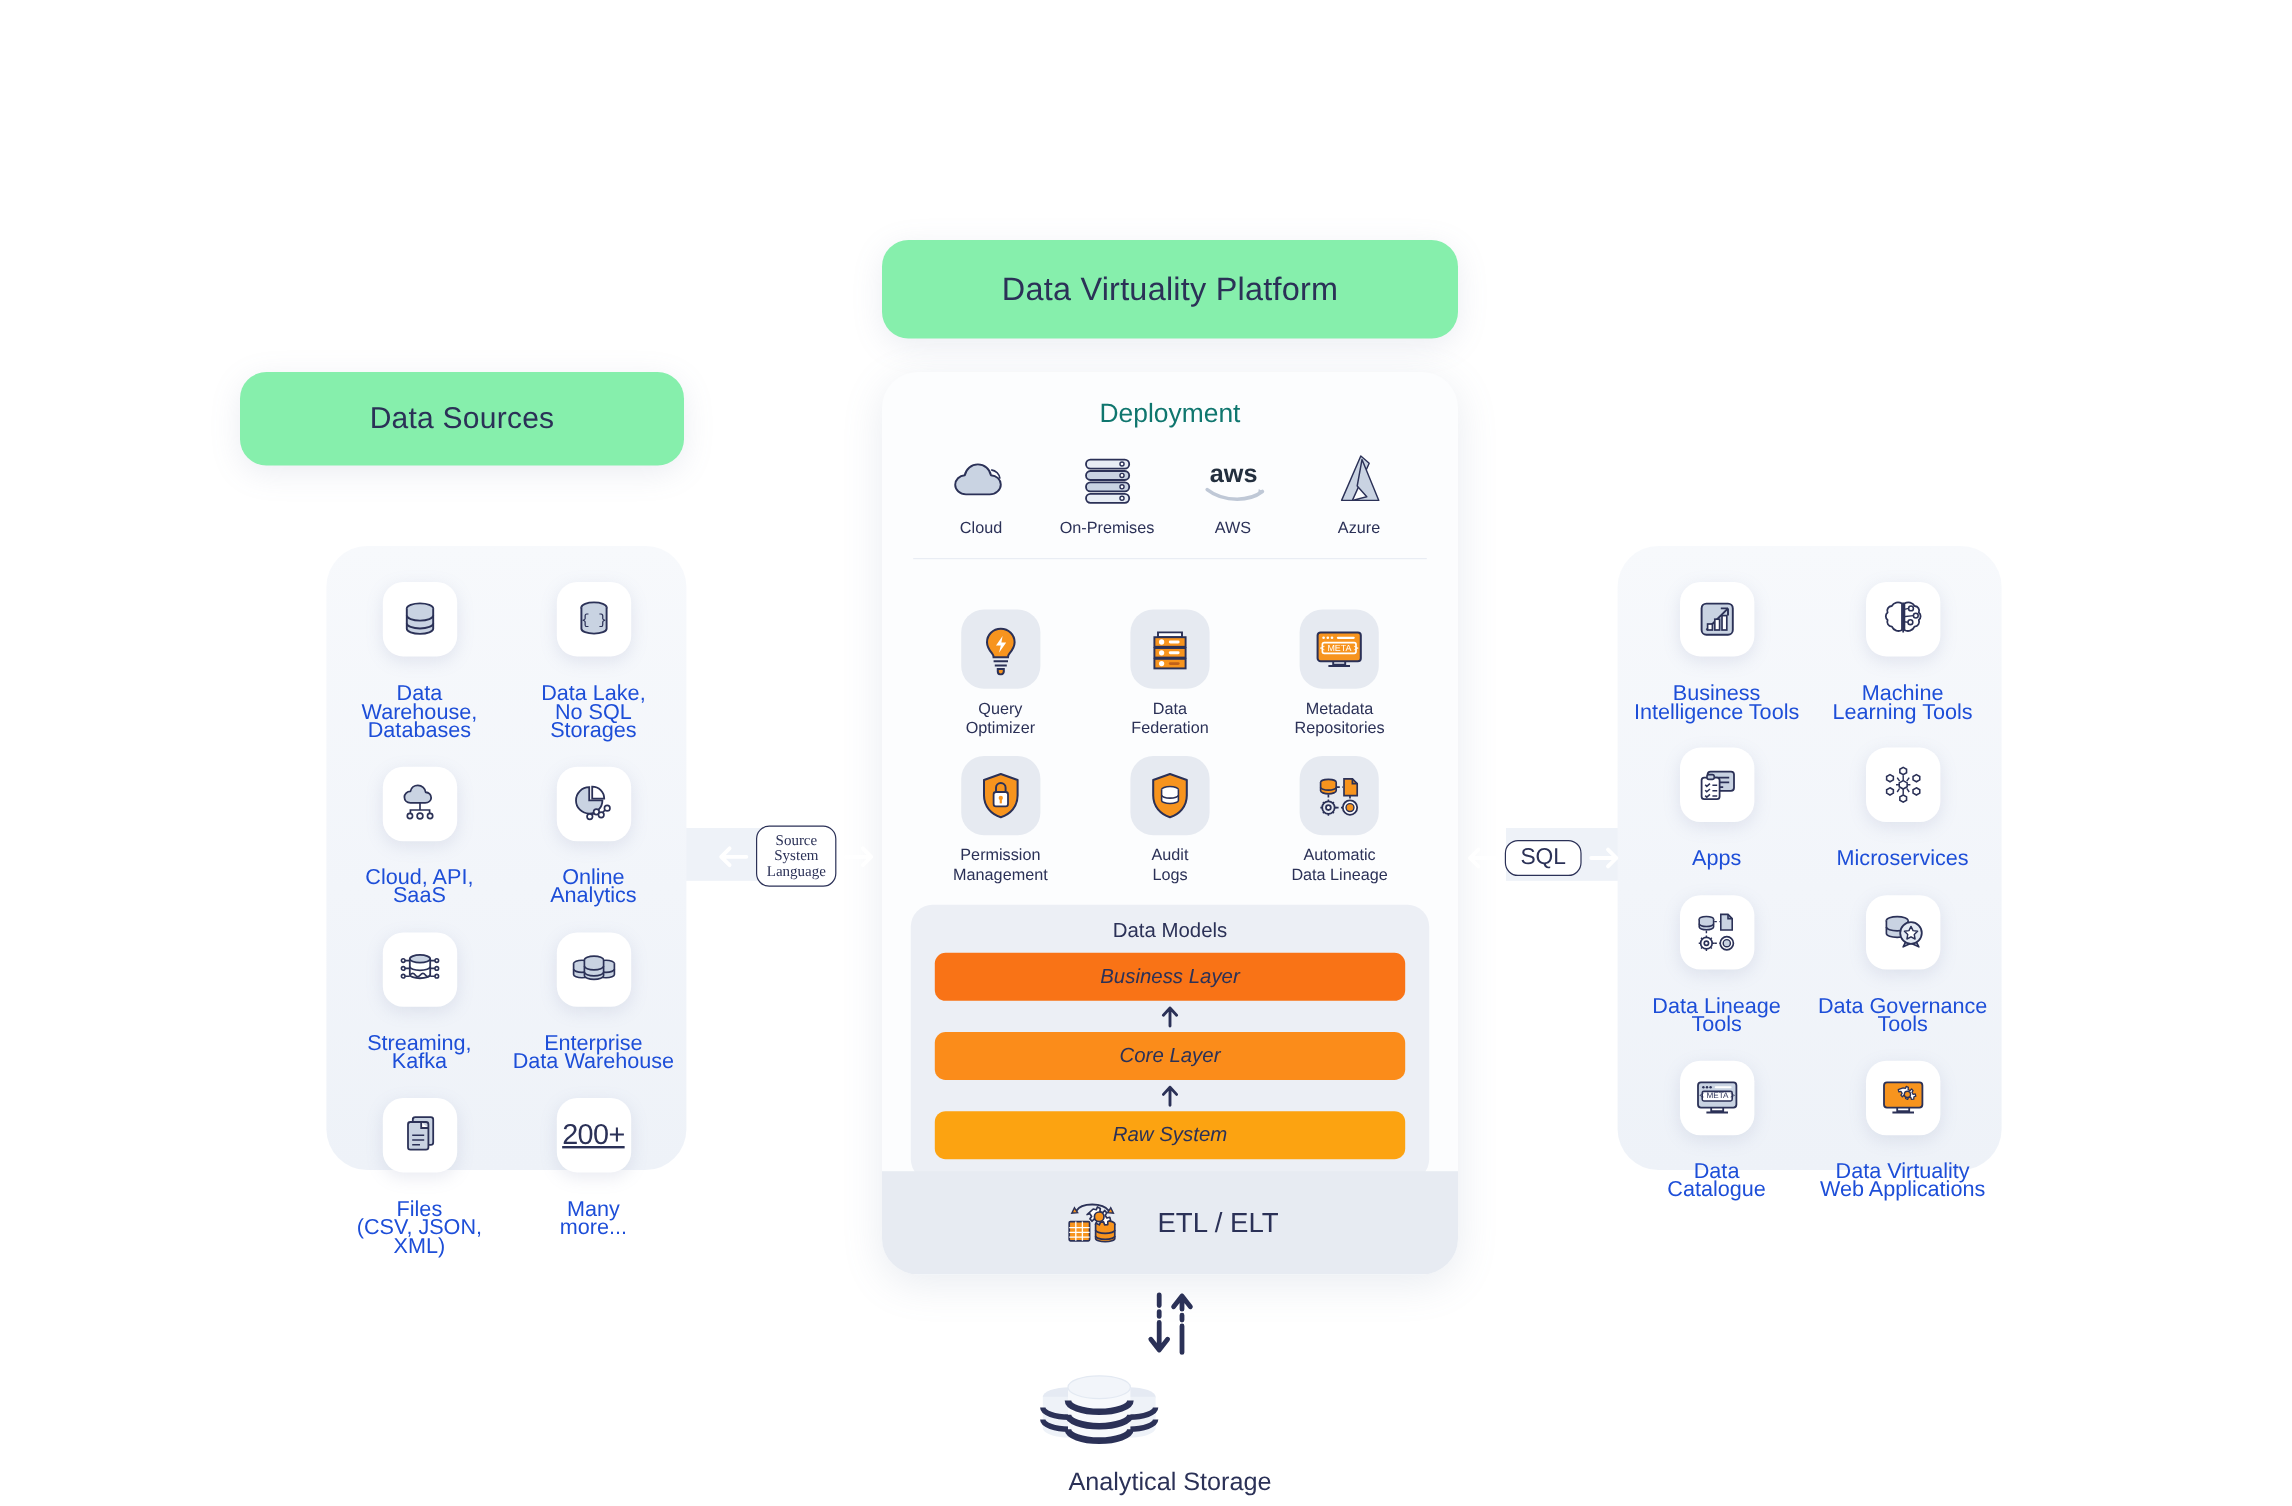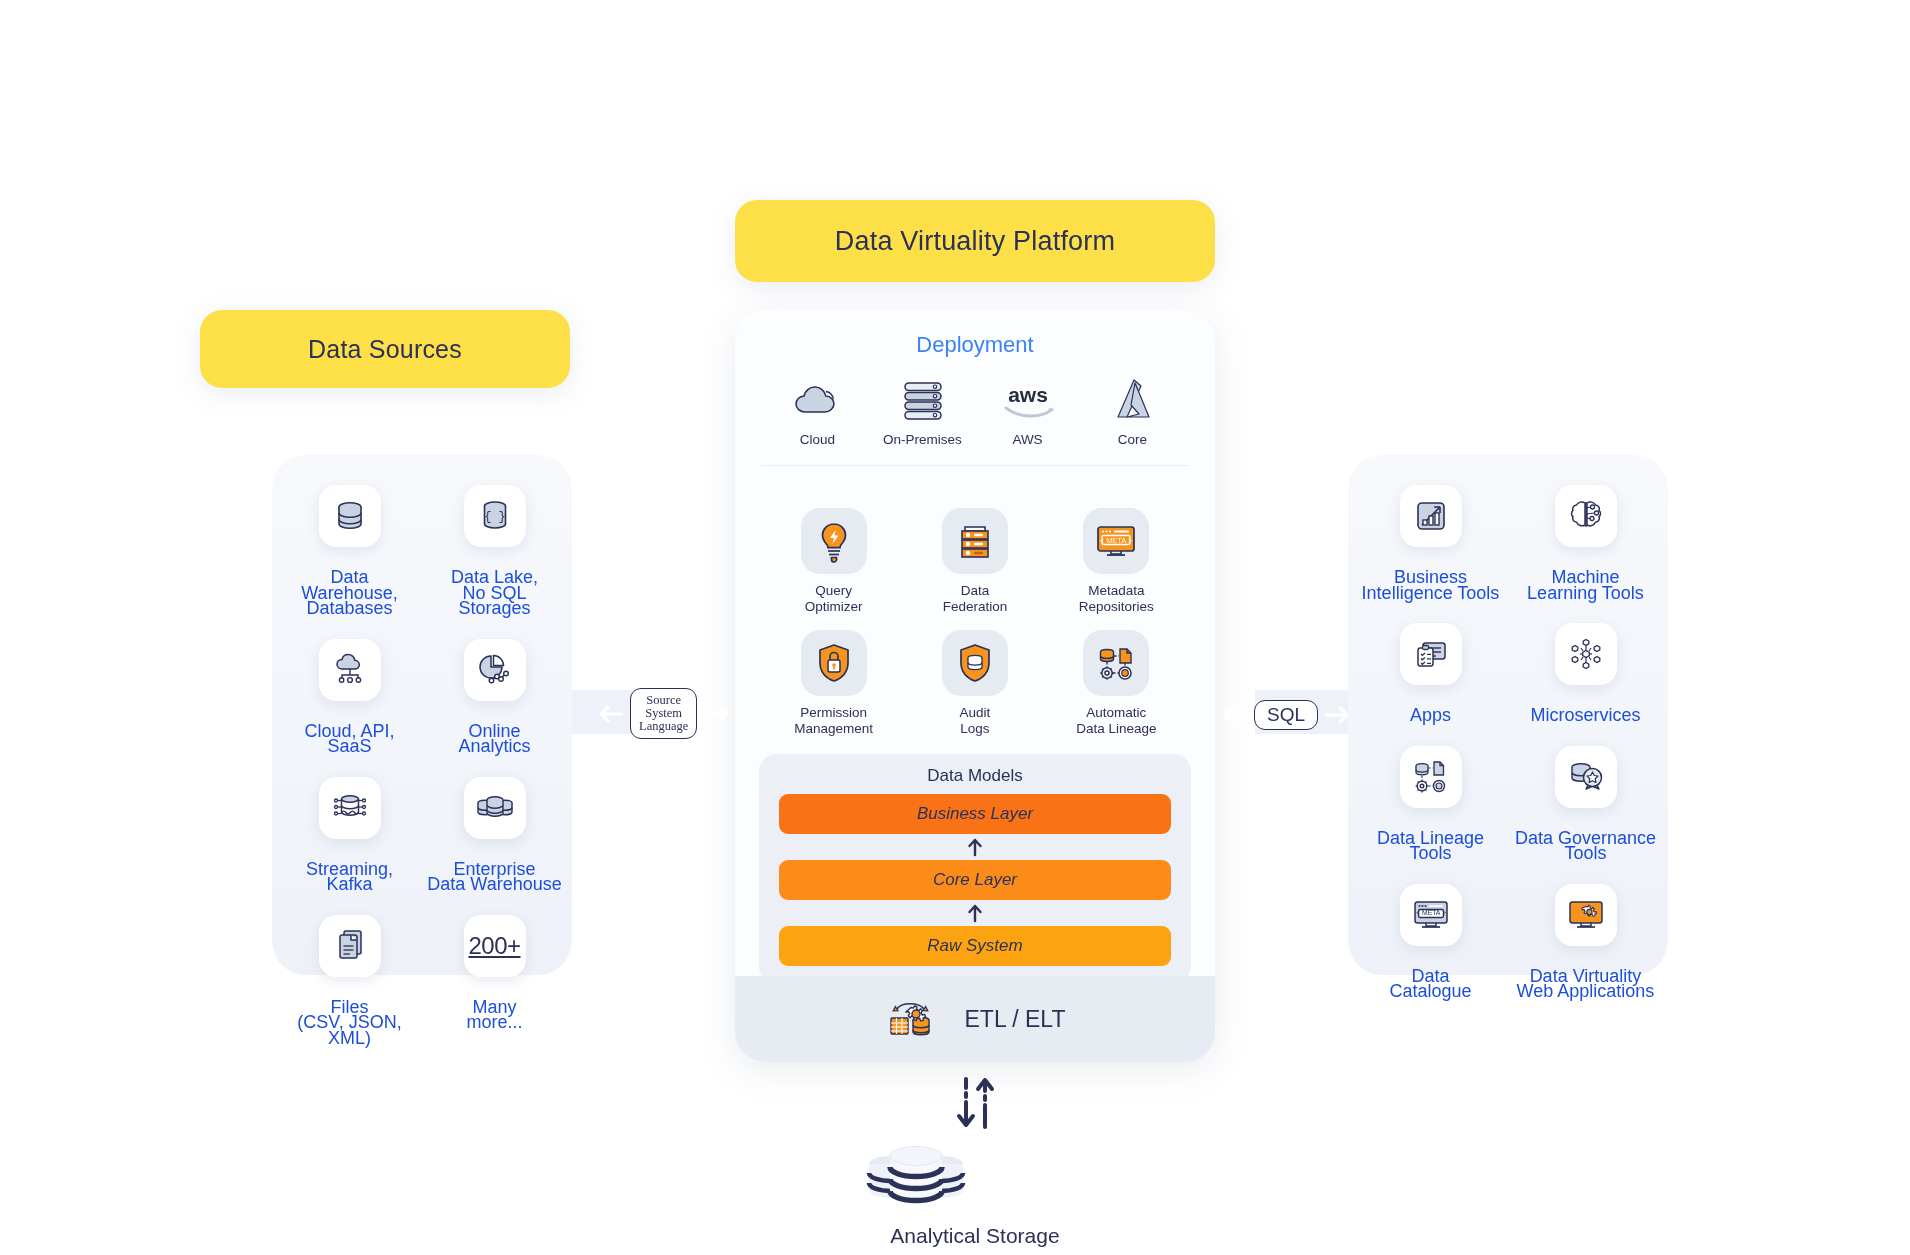--- a/index.html
+++ b/index.html
@@ -9,21 +9,21 @@
     font-family: "Liberation Sans", sans-serif;
     color: #2b3157;
     overflow: hidden;
     position: relative;
   }
   .stage { position: absolute; inset: 0; }
 
   
   .hdr-card {
     position: absolute;
-    background: #fde047;
+    background: #86efac;
     border-radius: 22px;
     box-shadow: 0 6px 26px rgba(120,135,170,0.15);
     display: flex; align-items: center; justify-content: center;
     font-size: 25px; color: #2b3157; letter-spacing: .2px;
   }
 
   .side-panel {
     position: absolute;
     background: linear-gradient(180deg,#f7f9fc 0%, #f2f5fa 55%, #eef2f8 100%);
     border-radius: 34px;
@@ -62,21 +62,21 @@
     position: absolute; left: 735px; top: 200px; width: 480px; height: 82px;
   }
   .plat-body {
     position: absolute; left: 735px; top: 310px; width: 480px; height: 752px;
     background: #fcfdfe;
     border-radius: 30px;
     box-shadow: 0 8px 34px rgba(120,135,170,.16);
     overflow: hidden;
   }
   .deploy-wrap { padding: 22px 0 16px; }
-  .sec-title { text-align:center; font-size: 22px; color:#3b82f6; }
+  .sec-title { text-align:center; font-size: 22px; color:#0f766e; }
   .deploy-row {
     display:flex; justify-content:space-around; align-items:flex-end;
     padding: 18px 30px 0;
   }
   .dep { display:flex; flex-direction:column; align-items:center; width:92px;}
   .dep .glyph { height:46px; display:flex; align-items:center; justify-content:center;}
   .dep .lbl { margin-top:10px; font-size:13.5px; color:#2b3157;}
   .divider { height:1px; background:#e9edf4; margin:18px 26px 0; }
 
   .feat-grid {
@@ -320,21 +320,21 @@
           <div class="lbl">AWS</div>
         </div>
 
         <div class="dep">
           <div class="glyph">
             <svg width="50" height="44" viewBox="0 0 50 44">
               <path d="M26 3 10 40h9l14-31z" fill="#c9d3e2" stroke="#2b3157" stroke-width="1.2" stroke-linejoin="round"></path>
               <path d="M27 6 41 40H19l12-3-8-9z" fill="#c9d3e2" stroke="#2b3157" stroke-width="1.2" stroke-linejoin="round"></path>
             </svg>
           </div>
-          <div class="lbl">Core</div>
+          <div class="lbl">Azure</div>
         </div>
       </div>
       <div class="divider"></div>
     </div>
 
     <div class="feat-grid">
 
       <div class="feat">
         <div class="ftile">
           <svg width="42" height="44" viewBox="0 0 42 44">

